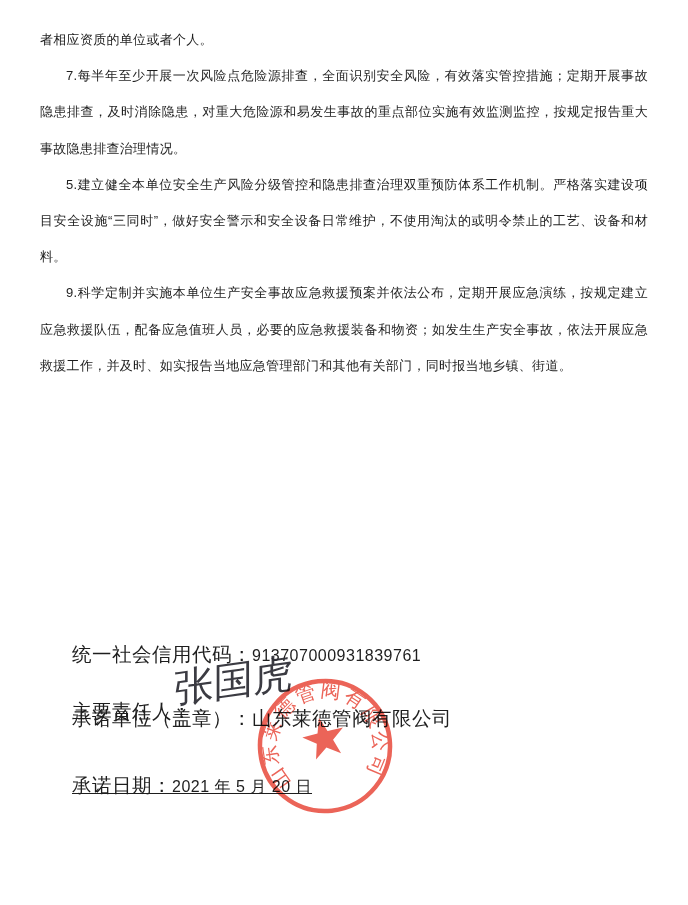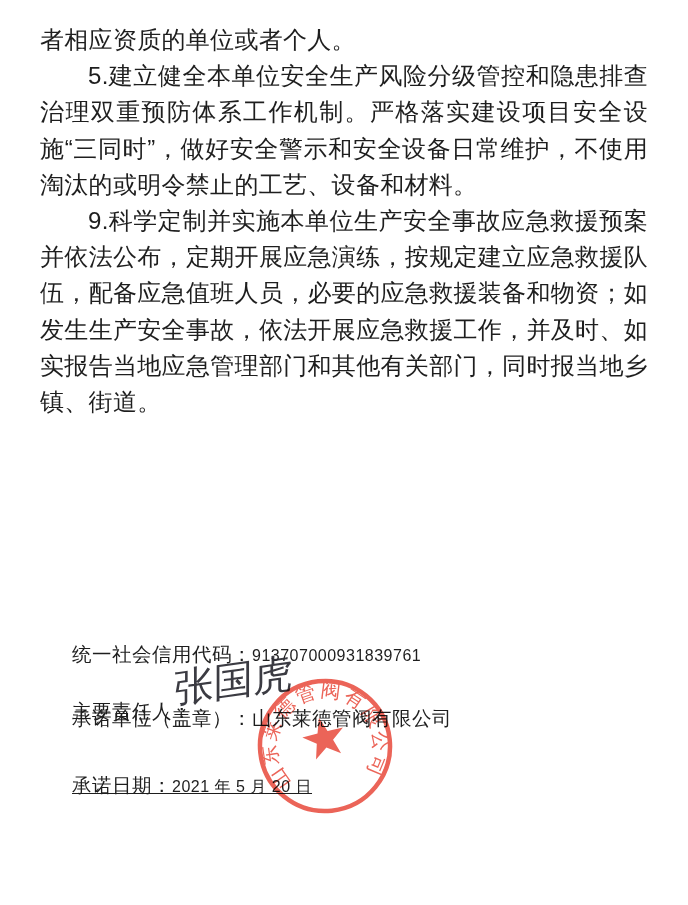--- a/index.html
+++ b/index.html
@@ -7,21 +7,21 @@
     position:relative;
     width:688px; height:905px;
     background:#ffffff;
     overflow:hidden;
     font-family:"Liberation Sans", serif;
     color:#1e1e1e;
   }
   .body-text {
     position:absolute;
     left:40px; top:22px; width:608px;
-    font-size:24px;
+    font-size:13px;
     line-height:36.2px;
     text-align:justify;
     letter-spacing:0.3px;
   }
   .body-text p { margin:0; text-indent:2em; }
   .body-text p.no-indent { text-indent:0; }
   .footer-line {
     position:absolute;
     left:72px;
     font-size:19.5px;
@@ -57,20 +57,21 @@
     pointer-events:none;
   }
 </style>
 </head>
 <body>
 
 <div class="page">
 
   <div class="body-text">
     <p class="no-indent">者相应资质的单位或者个人。</p>
+    <p>7.每半年至少开展一次风险点危险源排查，全面识别安全风险，有效落实管控措施；定期开展事故隐患排查，及时消除隐患，对重大危险源和易发生事故的重点部位实施有效监测监控，按规定报告重大事故隐患排查治理情况。</p>
     <p>5.建立健全本单位安全生产风险分级管控和隐患排查治理双重预防体系工作机制。严格落实建设项目安全设施“三同时”，做好安全警示和安全设备日常维护，不使用淘汰的或明令禁止的工艺、设备和材料。</p>
     <p>9.科学定制并实施本单位生产安全事故应急救援预案并依法公布，定期开展应急演练，按规定建立应急救援队伍，配备应急值班人员，必要的应急救援装备和物资；如发生生产安全事故，依法开展应急救援工作，并及时、如实报告当地应急管理部门和其他有关部门，同时报当地乡镇、街道。</p>
   </div>
 
   <div class="footer-line credit-line">
     <span>统一社会信用代码：</span><span class="digits">913707000931839761</span>
   </div>
 
   <div class="footer-line responsible-line">
     <span>主要责任人：</span>

